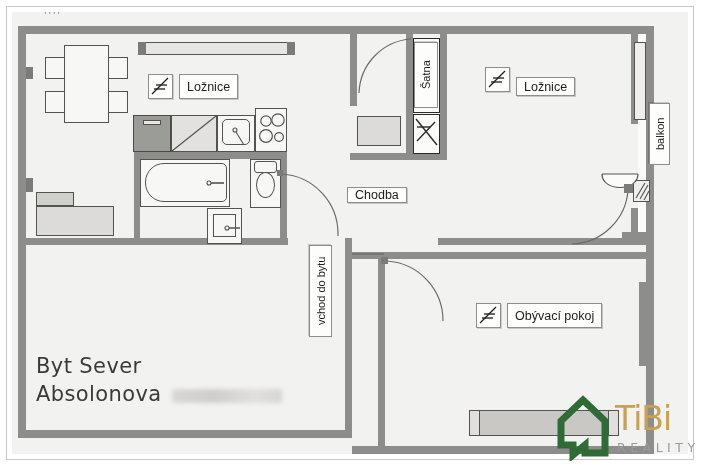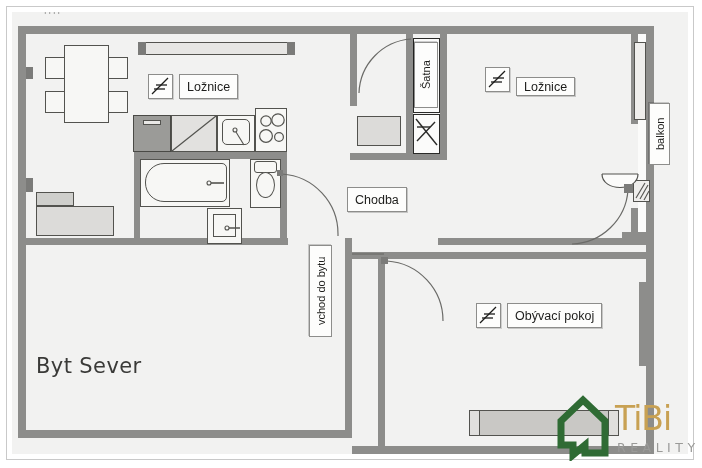--- a/index.html
+++ b/index.html
@@ -216,39 +216,42 @@
 
     <div class="sym" style="left:473px;top:55px;">
       <svg width="23" height="23" viewBox="0 0 23 23">
         <line x1="3" y1="19" x2="19" y2="3" stroke="#1d1d1b" stroke-width="1.3"></line>
         <line x1="7" y1="10" x2="18" y2="10" stroke="#1d1d1b" stroke-width="1.3"></line>
         <line x1="5" y1="14" x2="16" y2="14" stroke="#1d1d1b" stroke-width="1.3"></line>
       </svg>
     </div>
     <div class="chip" style="left:504px;top:65px;height:19px;">Ložnice</div>
 
-    <div class="chip" style="left:335px;top:175px;height:25px;">Chodba</div>
+    <div class="chip" style="left:335px;top:175px;height:16px;">Chodba</div>
 
     <div class="sym" style="left:464px;top:291px;">
       <svg width="23" height="23" viewBox="0 0 23 23">
         <line x1="3" y1="19" x2="19" y2="3" stroke="#1d1d1b" stroke-width="1.3"></line>
         <line x1="7" y1="10" x2="18" y2="10" stroke="#1d1d1b" stroke-width="1.3"></line>
         <line x1="5" y1="14" x2="16" y2="14" stroke="#1d1d1b" stroke-width="1.3"></line>
       </svg>
     </div>
     <div class="chip" style="left:495px;top:291px;height:25px;">Obývací pokoj</div>
 
     <div class="chip chip-v" style="left:402px;top:30px;width:24px;height:66px;">Šatna</div>
 
     <div class="chip chip-v" style="left:637px;top:91px;width:21px;height:62px;">balkon</div>
 
     <div class="chip chip-v" style="left:297px;top:233px;width:23px;height:92px;">vchod do bytu</div>
 
     <div class="title-block" style="left:24px;top:340px;">
       <div>Byt Sever</div>
+      <div>
+        <span>Absolonova</span><span class="blur"></span>
+      </div>
     </div>
 
   </div>
 
   <div class="logo" style="left:553px;top:395px;width:145px;height:68px;">
     <svg width="60" height="66" viewBox="0 0 60 66" style="position:absolute;left:0;top:0;">
       <path d="M8 26 L30 5 L52 26 L52 58 L32 58 L32 50 L20 60 L20 50 L8 50 Z" fill="none" stroke="#2f6b34" stroke-width="7" stroke-linejoin="miter"></path>
     </svg>
     <div class="logo-text tibi" style="left:62px;top:4px;">TiBi</div>
     <div class="logo-text reality" style="left:64px;top:45px;text-align:center;">REALITY</div>

